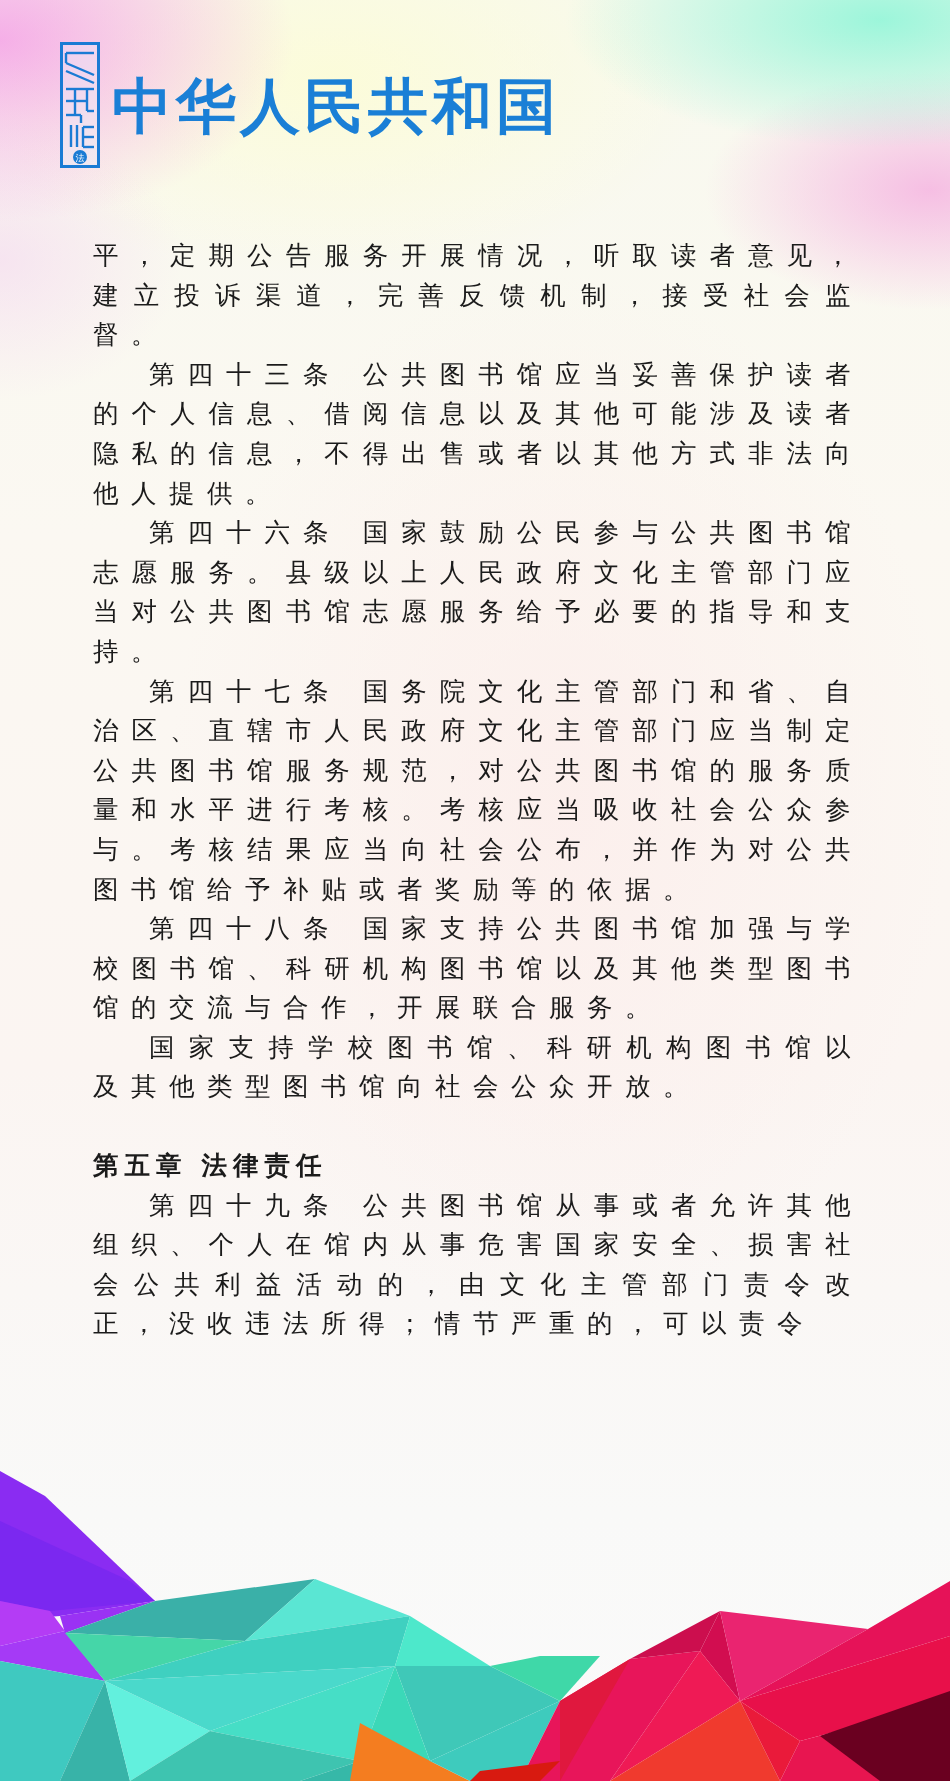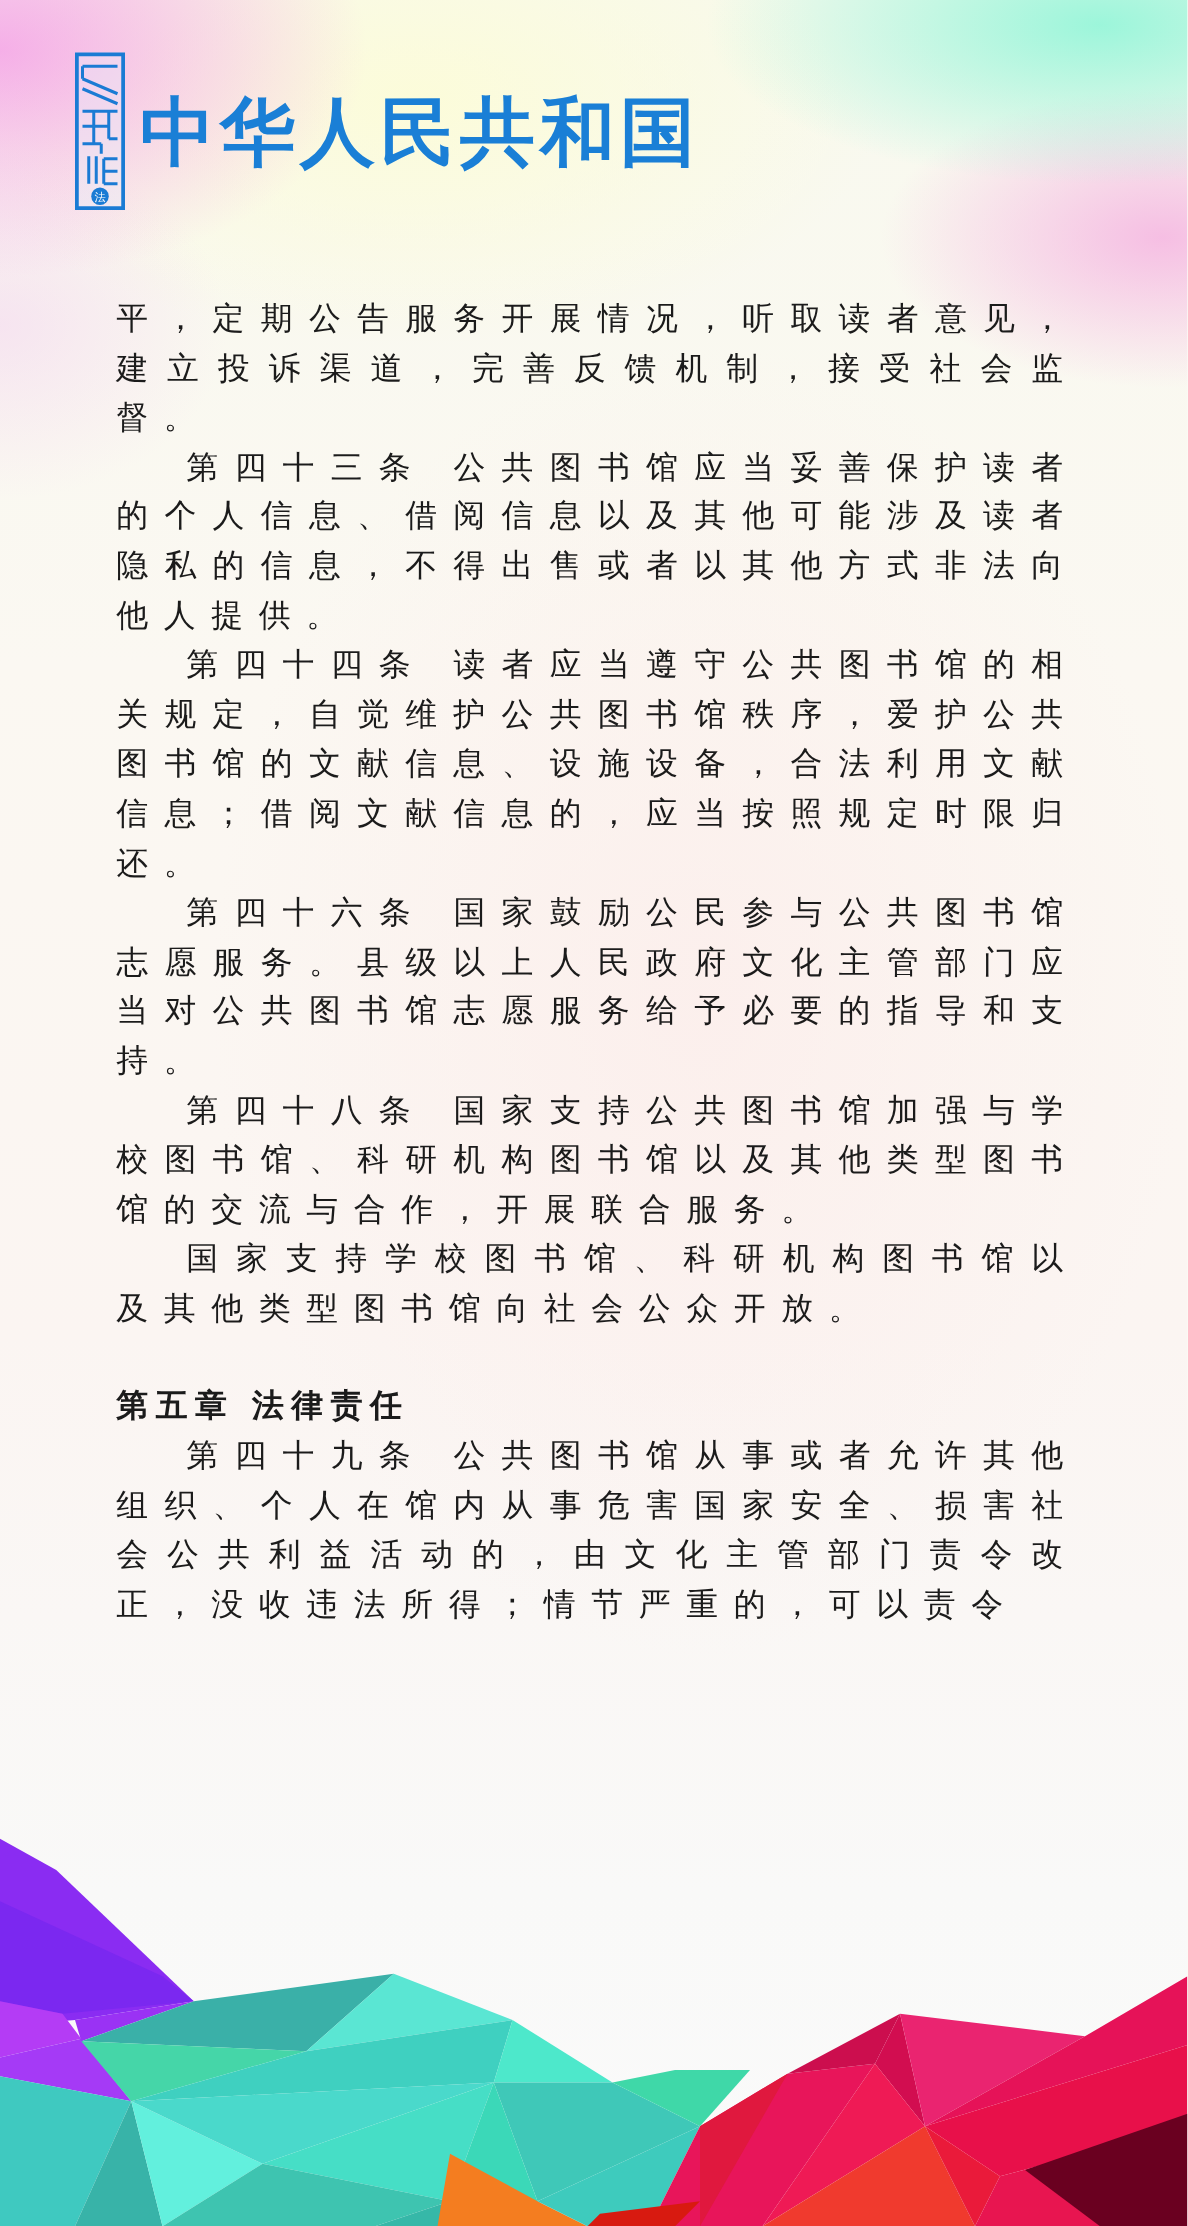--- a/index.html
+++ b/index.html
@@ -96,22 +96,22 @@
   </svg>
 </div>
 
 <div class="title">
   <div>中华人民共和国</div>
 </div>
 
 <div class="content">
   <p class="para">平，定期公告服务开展情况，听取读者意见，建立投诉渠道，完善反馈机制，接受社会监督。</p>
   <p class="para indent">第四十三条 公共图书馆应当妥善保护读者的个人信息、借阅信息以及其他可能涉及读者隐私的信息，不得出售或者以其他方式非法向他人提供。</p>
-  <p class="para indent">第四十四条 读者应当遵守公共图书馆的相关规定，自觉维护公共图书馆秩序，爱护公共图书馆的文献信息、设施设备，合法利用文献信息；借阅文献信息的，应当按照规定时限归还。</p>
   <p class="para indent">第四十六条 国家鼓励公民参与公共图书馆志愿服务。县级以上人民政府文化主管部门应当对公共图书馆志愿服务给予必要的指导和支持。</p>
+  <p class="para indent">第四十七条 国务院文化主管部门和省、自治区、直辖市人民政府文化主管部门应当制定公共图书馆服务规范，对公共图书馆的服务质量和水平进行考核。考核应当吸收社会公众参与。考核结果应当向社会公布，并作为对公共图书馆给予补贴或者奖励等的依据。</p>
   <p class="para indent">第四十八条 国家支持公共图书馆加强与学校图书馆、科研机构图书馆以及其他类型图书馆的交流与合作，开展联合服务。</p>
   <p class="para indent">国家支持学校图书馆、科研机构图书馆以及其他类型图书馆向社会公众开放。</p>
 
   <div class="chapter">
     <span>第五章</span><span>法律责任</span>
   </div>
 
   <p class="para indent">第四十九条 公共图书馆从事或者允许其他组织、个人在馆内从事危害国家安全、损害社会公共利益活动的，由文化主管部门责令改正，没收违法所得；情节严重的，可以责令</p>
 </div>
 

